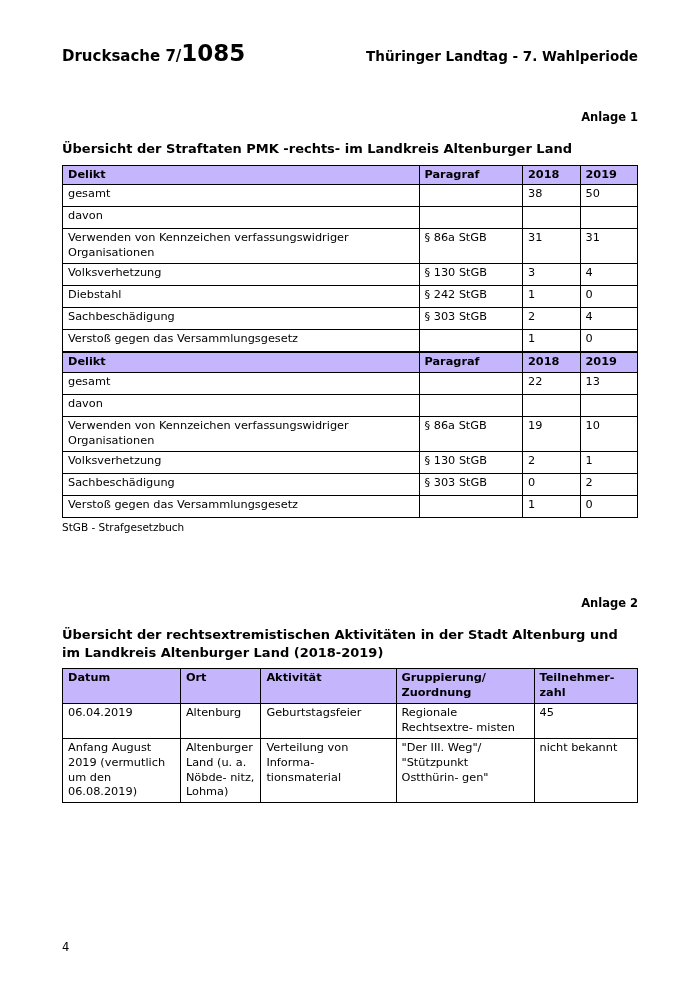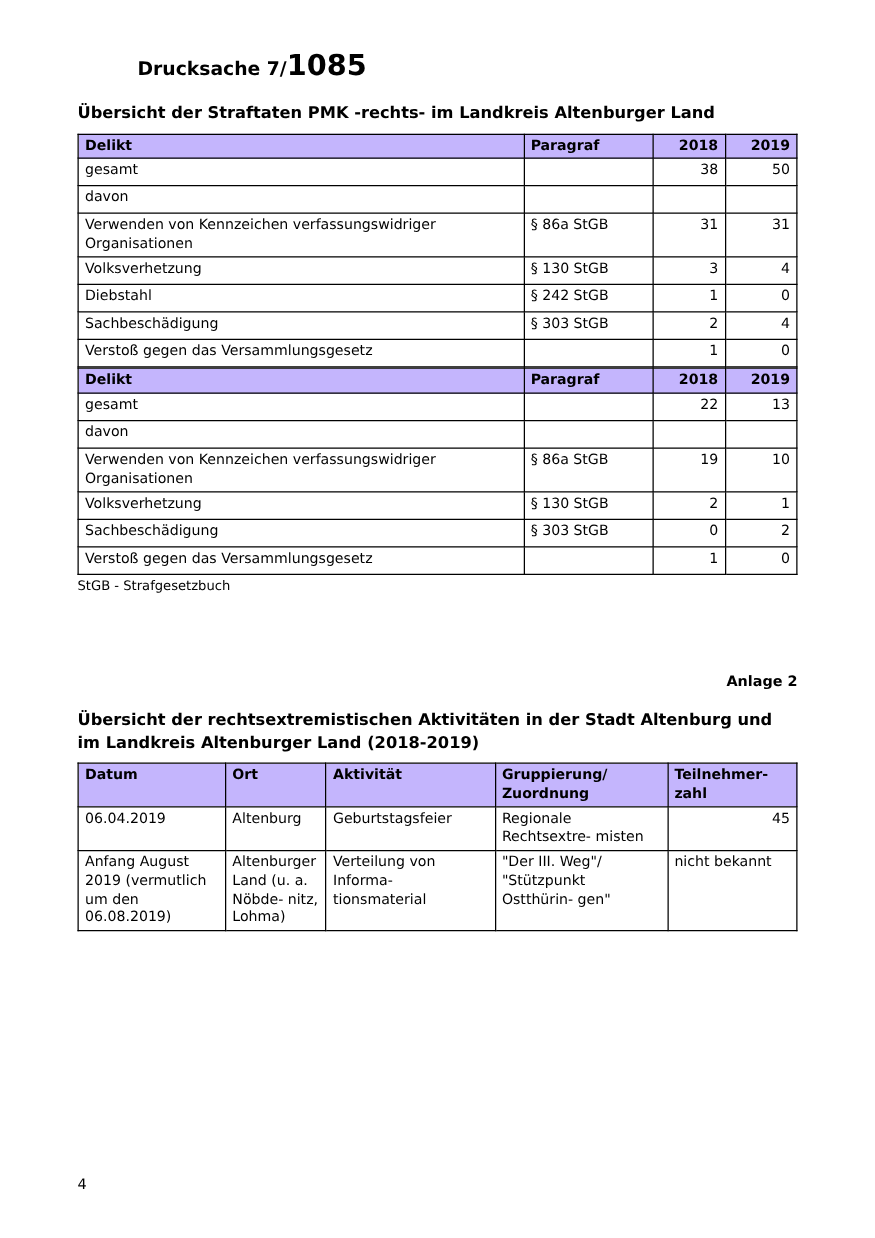--- a/index.html
+++ b/index.html
@@ -20,21 +20,20 @@
     height: 990px;
     box-sizing: border-box;
     padding: 0 62px;
   }
   
   .doc-header {
     display: flex;
     align-items: baseline;
     justify-content: space-between;
     padding-top: 40px;
-    margin-left: 48px;
   }
   .doc-number {
     font-size: 15px;
     font-weight: bold;
     white-space: nowrap;
   }
   .doc-number .big {
     font-size: 23px;
     font-weight: bold;
   }
@@ -72,21 +71,21 @@
     padding: 2px 5px;
     vertical-align: top;
     line-height: 1.32;
     font-weight: normal;
     text-align: left;
   }
   thead th {
     background: #c4b5fd;
     font-weight: bold;
   }
-  .num { text-align: right; }
+  .num { text-align: left; }
   .cell-h { height: 17px; }
   
   col.c-delikt { width: 62%; }
   col.c-paragraf { width: 18%; }
   col.c-year { width: 10%; }
   
   col.t3-datum { width: 20.5%; }
   col.t3-ort { width: 14%; }
   col.t3-akt { width: 23.5%; }
   col.t3-grp { width: 24%; }
@@ -107,22 +106,24 @@
 </style>
 </head>
 <body>
 
 <div class="page">
 
   <div class="doc-header">
     <div class="doc-number">
       <span>Drucksache 7/</span><span class="big">1085</span>
     </div>
+    <div class="doc-org">Thüringer Landtag - 7. Wahlperiode</div>
   </div>
 
+  <div class="anlage-label anlage-1">Anlage 1</div>
 
   <div class="section-title">Übersicht der Straftaten PMK -rechts- im Landkreis Altenburger Land</div>
 
   <table>
     <colgroup>
       <col class="c-delikt">
         <col class="c-paragraf">
         <col class="c-year">
         <col class="c-year">
     </colgroup>

